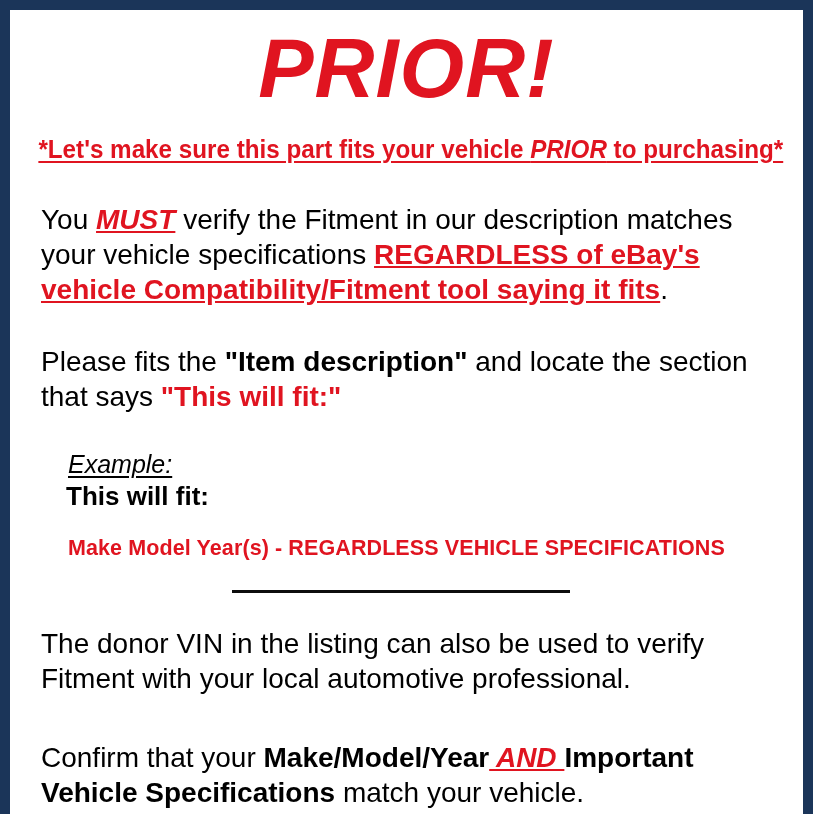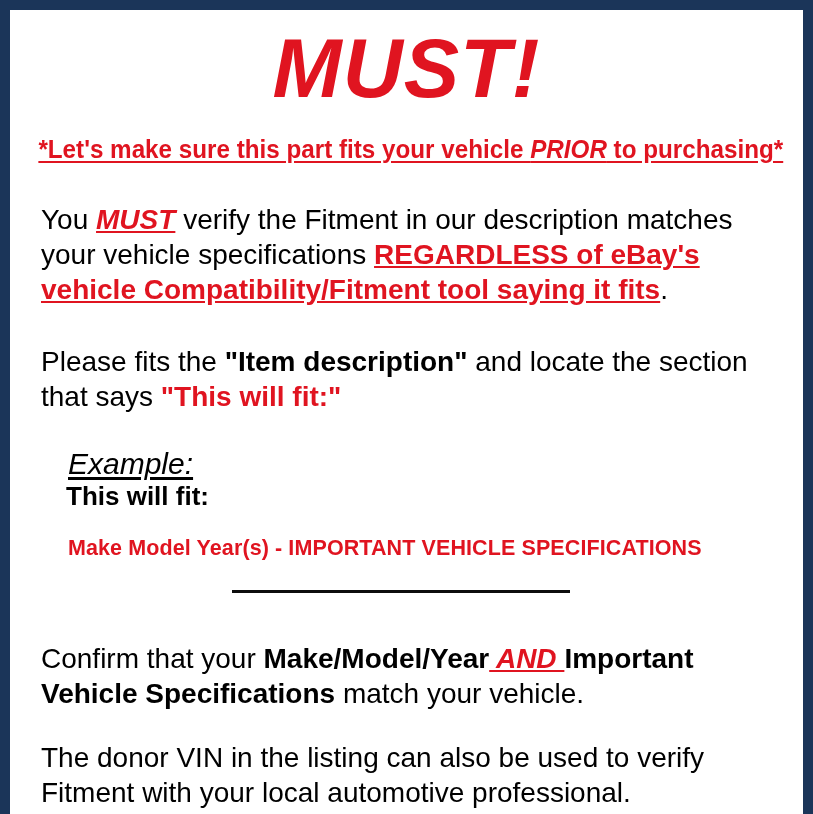--- a/index.html
+++ b/index.html
@@ -84,21 +84,21 @@
 
   
   .example-block {
     text-align: left;
     padding-left: 49px;
     margin-top: 36px;
   }
   .example-label {
     color: #000000;
     font-family: "Liberation Sans Narrow", "Liberation Sans", sans-serif;
-    font-size: 30px;
+    font-size: 25px;
     line-height: 28px;
     font-style: italic;
     text-decoration: underline;
     text-underline-offset: 3px;
     display: inline-block;
     margin: 0;
   }
   .example-fit {
     color: #000000;
     font-family: "Liberation Sans Narrow", "Liberation Sans", sans-serif;
@@ -132,38 +132,38 @@
     height: 3px;
     background: #0d0d0d;
   }
 </style>
 </head>
 <body>
 
 <div class="notice-card">
   <div class="notice-inner">
 
-    <div class="headline">MUST!</div>
+    <div class="headline">PRIOR!</div>
 
     <div class="tagline">
       <span class="u"><span>*Let's make sure this part fits your vehicle </span><span class="it">PRIOR</span><span> to purchasing*</span></span>
     </div>
 
     <p class="para p1"><span>You </span><span class="redbiu">MUST</span><span> verify the Fitment in our description matches your vehicle specifications </span><span class="redbu">REGARDLESS of eBay's vehicle Compatibility/Fitment tool saying it fits</span><span>.</span></p>
 
     <p class="para p2"><span>Please fits the </span><span class="b">"Item description"</span><span> and locate the section that says </span><span class="red b">"This will fit:"</span></p>
 
     <div class="example-block">
       <div><span class="example-label">Example:</span></div>
       <div class="example-fit">This will fit:</div>
-      <div class="example-spec">Make Model Year(s) - IMPORTANT VEHICLE SPECIFICATIONS</div>
+      <div class="example-spec">Make Model Year(s) - REGARDLESS VEHICLE SPECIFICATIONS</div>
     </div>
 
     <div class="divider-wrap">
       <div class="divider"></div>
     </div>
 
+    <p class="para p4">The donor VIN in the listing can also be used to verify Fitment with your local automotive professional.</p>
+
     <p class="para p3"><span>Confirm that your </span><span class="b">Make/Model/Year</span><span class="redbiu"> AND </span><span class="b">Important Vehicle Specifications</span><span> match your vehicle.</span></p>
-
-    <p class="para p4">The donor VIN in the listing can also be used to verify Fitment with your local automotive professional.</p>
 
   </div>
 </div>
 
 </body></html>

